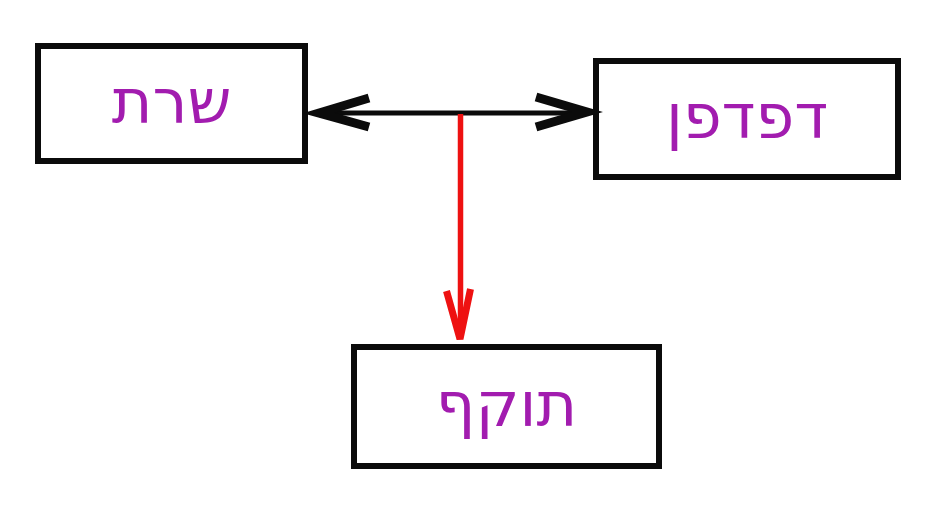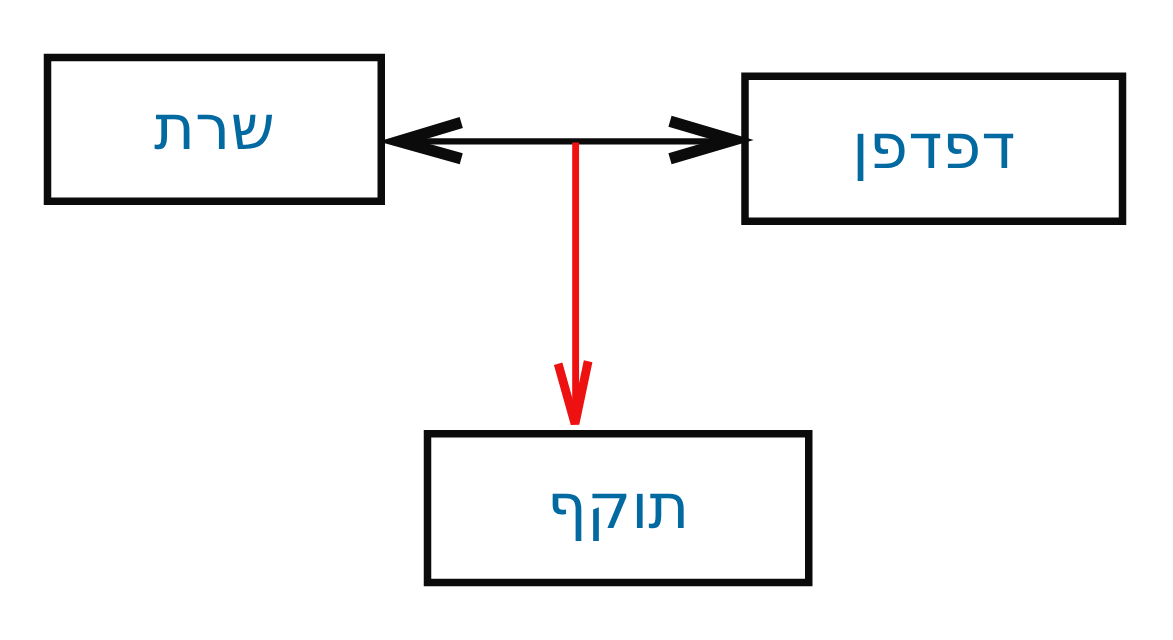--- a/index.html
+++ b/index.html
@@ -18,31 +18,31 @@
   .node {
     position: absolute;
     box-sizing: border-box;
     border: 6px solid #0b0b0b;
     background: #ffffff;
     display: flex;
     align-items: center;
     justify-content: center;
   }
   .node .label {
-    font-size: 50px;
-    color: #0369a1;
+    font-size: 62px;
+    color: #a21caf;
     line-height: 1;
     direction: rtl;
     unicode-bidi: isolate;
     padding-bottom: 4px;
     white-space: nowrap;
   }
   .node-server   { left: 35px;  top: 43px;  width: 273px; height: 121px; }
   .node-browser  { left: 593px; top: 42px;  width: 308px; height: 122px; margin-top: 16px; }
-  .node-attacker { left: 339px; top: 344px; width: 311px; height: 125px; }
+  .node-attacker { left: 351px; top: 344px; width: 311px; height: 125px; }
   .arrows-layer {
     position: absolute;
     left: 0; top: 0;
     width: 938px;
     height: 512px;
     pointer-events: none;
   }
 </style>
 </head>
 <body>

